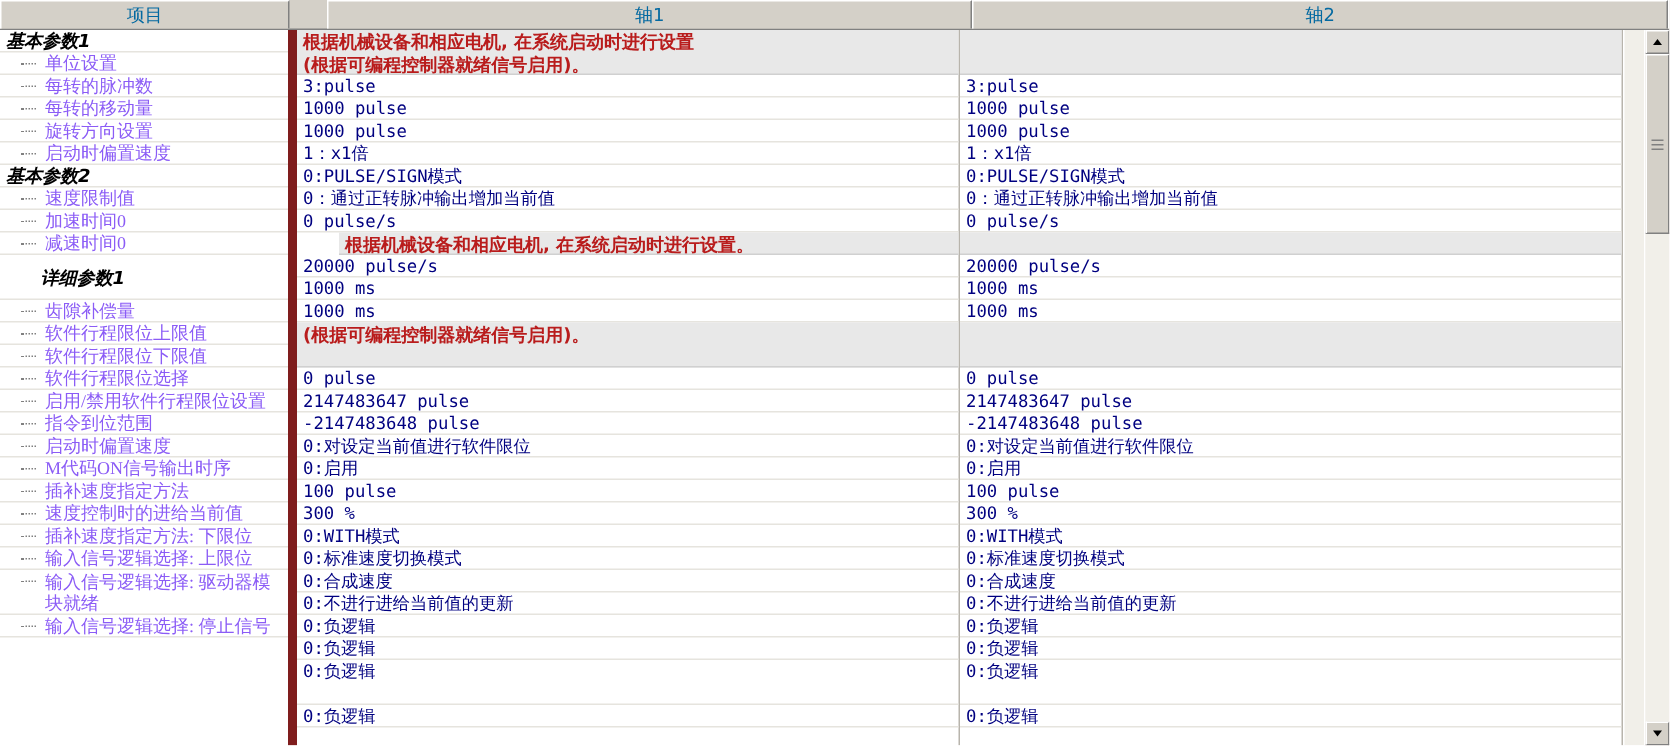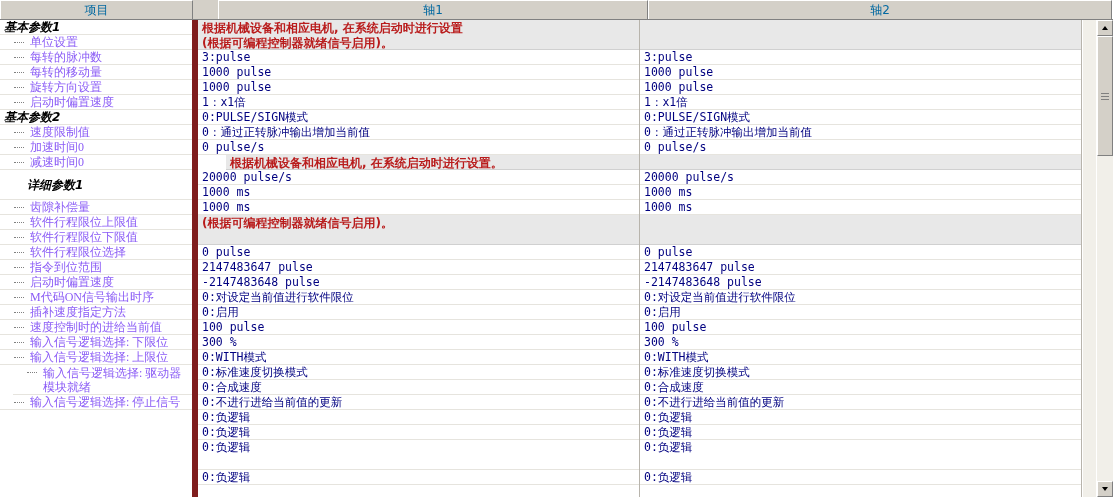--- a/index.html
+++ b/index.html
@@ -108,21 +108,20 @@
     left: 14px;
     top: 7px;
     width: 10px;
     border-top: 1px dotted #808080;
   }
   .row.sub.two {
     height: 30px;
     line-height: 14px;
     padding-top: 1px;
     white-space: normal;
-    margin-left: 13px;
   }
   .row.sec-head {
     height: 30px;
     line-height: 15px;
     background: #e8e8e8;
     font-weight: bold;
     color: #b91c1c;
     padding-top: 1px;
     white-space: normal;
     border-bottom: 1px solid #d0d0d0;
@@ -240,26 +239,27 @@
         <div class="row sub">启动时偏置速度</div>
         <div class="row grp">基本参数2</div>
         <div class="row sub">速度限制值</div>
         <div class="row sub">加速时间0</div>
         <div class="row sub">减速时间0</div>
         <div class="row grp two">详细参数1</div>
         <div class="row sub">齿隙补偿量</div>
         <div class="row sub">软件行程限位上限值</div>
         <div class="row sub">软件行程限位下限值</div>
         <div class="row sub">软件行程限位选择</div>
+        <div class="row sub">启用/禁用软件行程限位设置</div>
         <div class="row sub">指令到位范围</div>
         <div class="row sub">启动时偏置速度</div>
         <div class="row sub">M代码ON信号输出时序</div>
         <div class="row sub">插补速度指定方法</div>
         <div class="row sub">速度控制时的进给当前值</div>
-        <div class="row sub">输入信号逻辑选择: 下限位</div>
+        <div class="row sub">插补速度指定方法: 下限位</div>
         <div class="row sub">输入信号逻辑选择: 上限位</div>
         <div class="row sub two">输入信号逻辑选择: 驱动器模块就绪</div>
         <div class="row sub">输入信号逻辑选择: 停止信号</div>
       </div>
     <div class="col-ax" id="col-ax1">
         <div class="row sec-head">
           <div>根据机械设备和相应电机, 在系统启动时进行设置</div>
           <div>(根据可编程控制器就绪信号启用)。</div>
         </div>
         <div class="row val">3:pulse</div>

